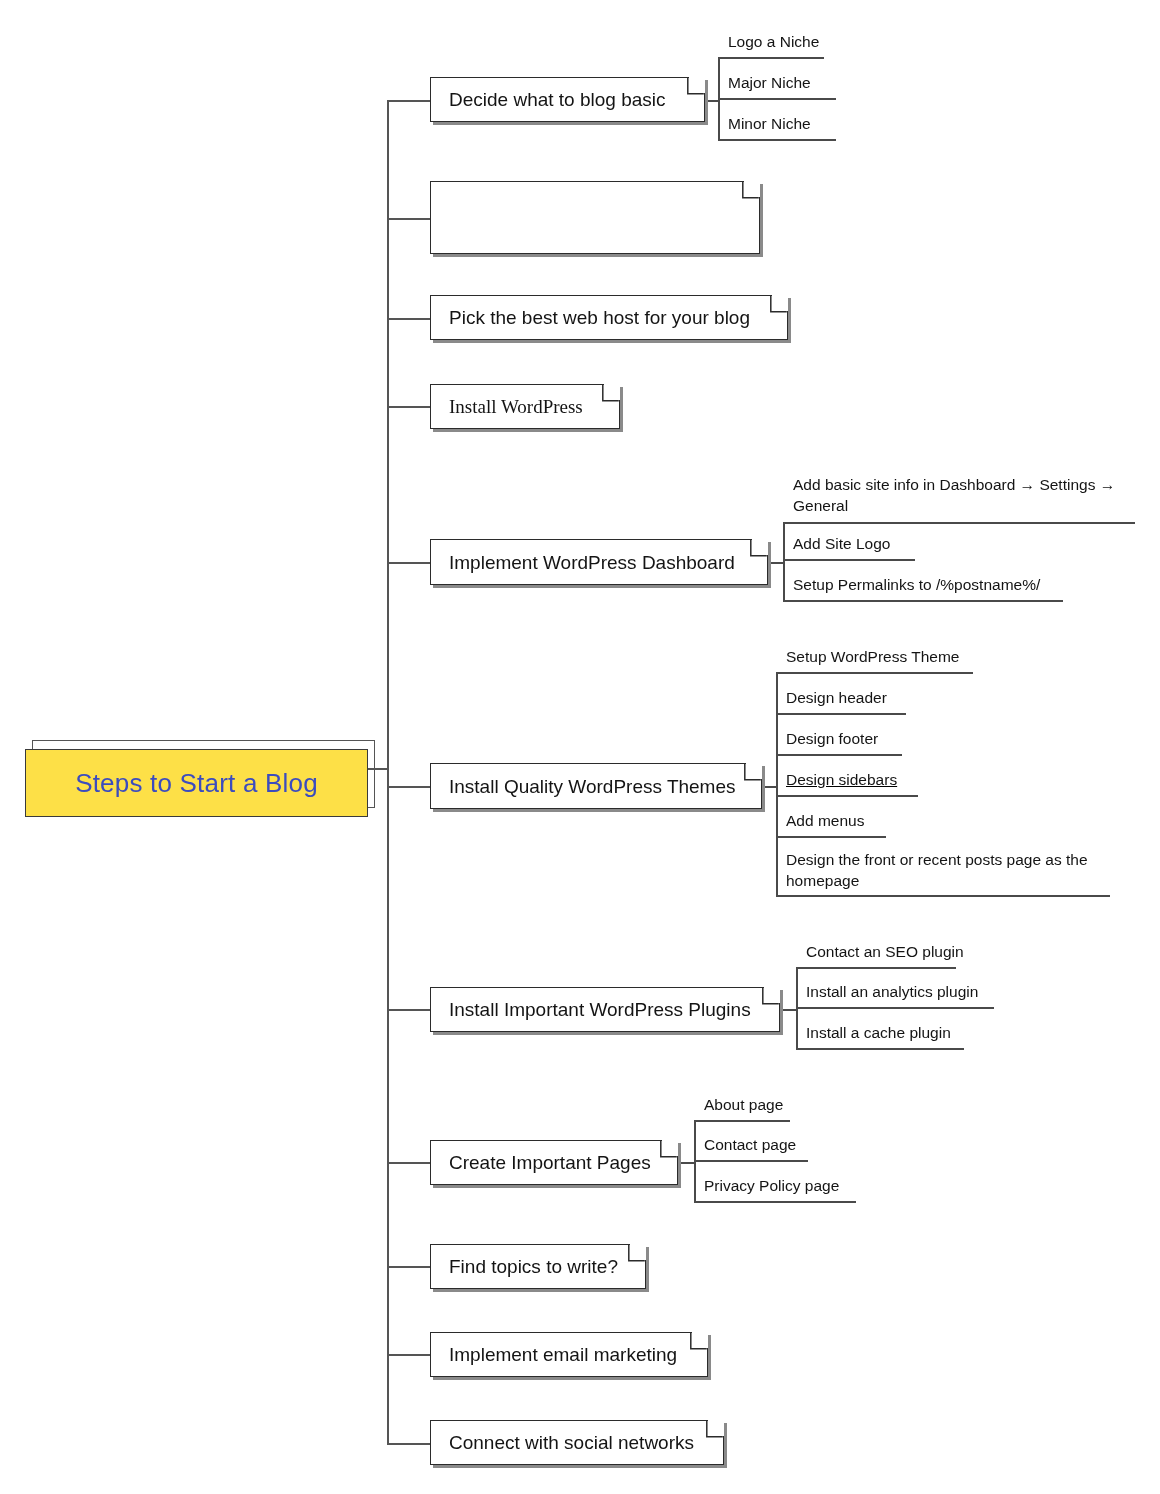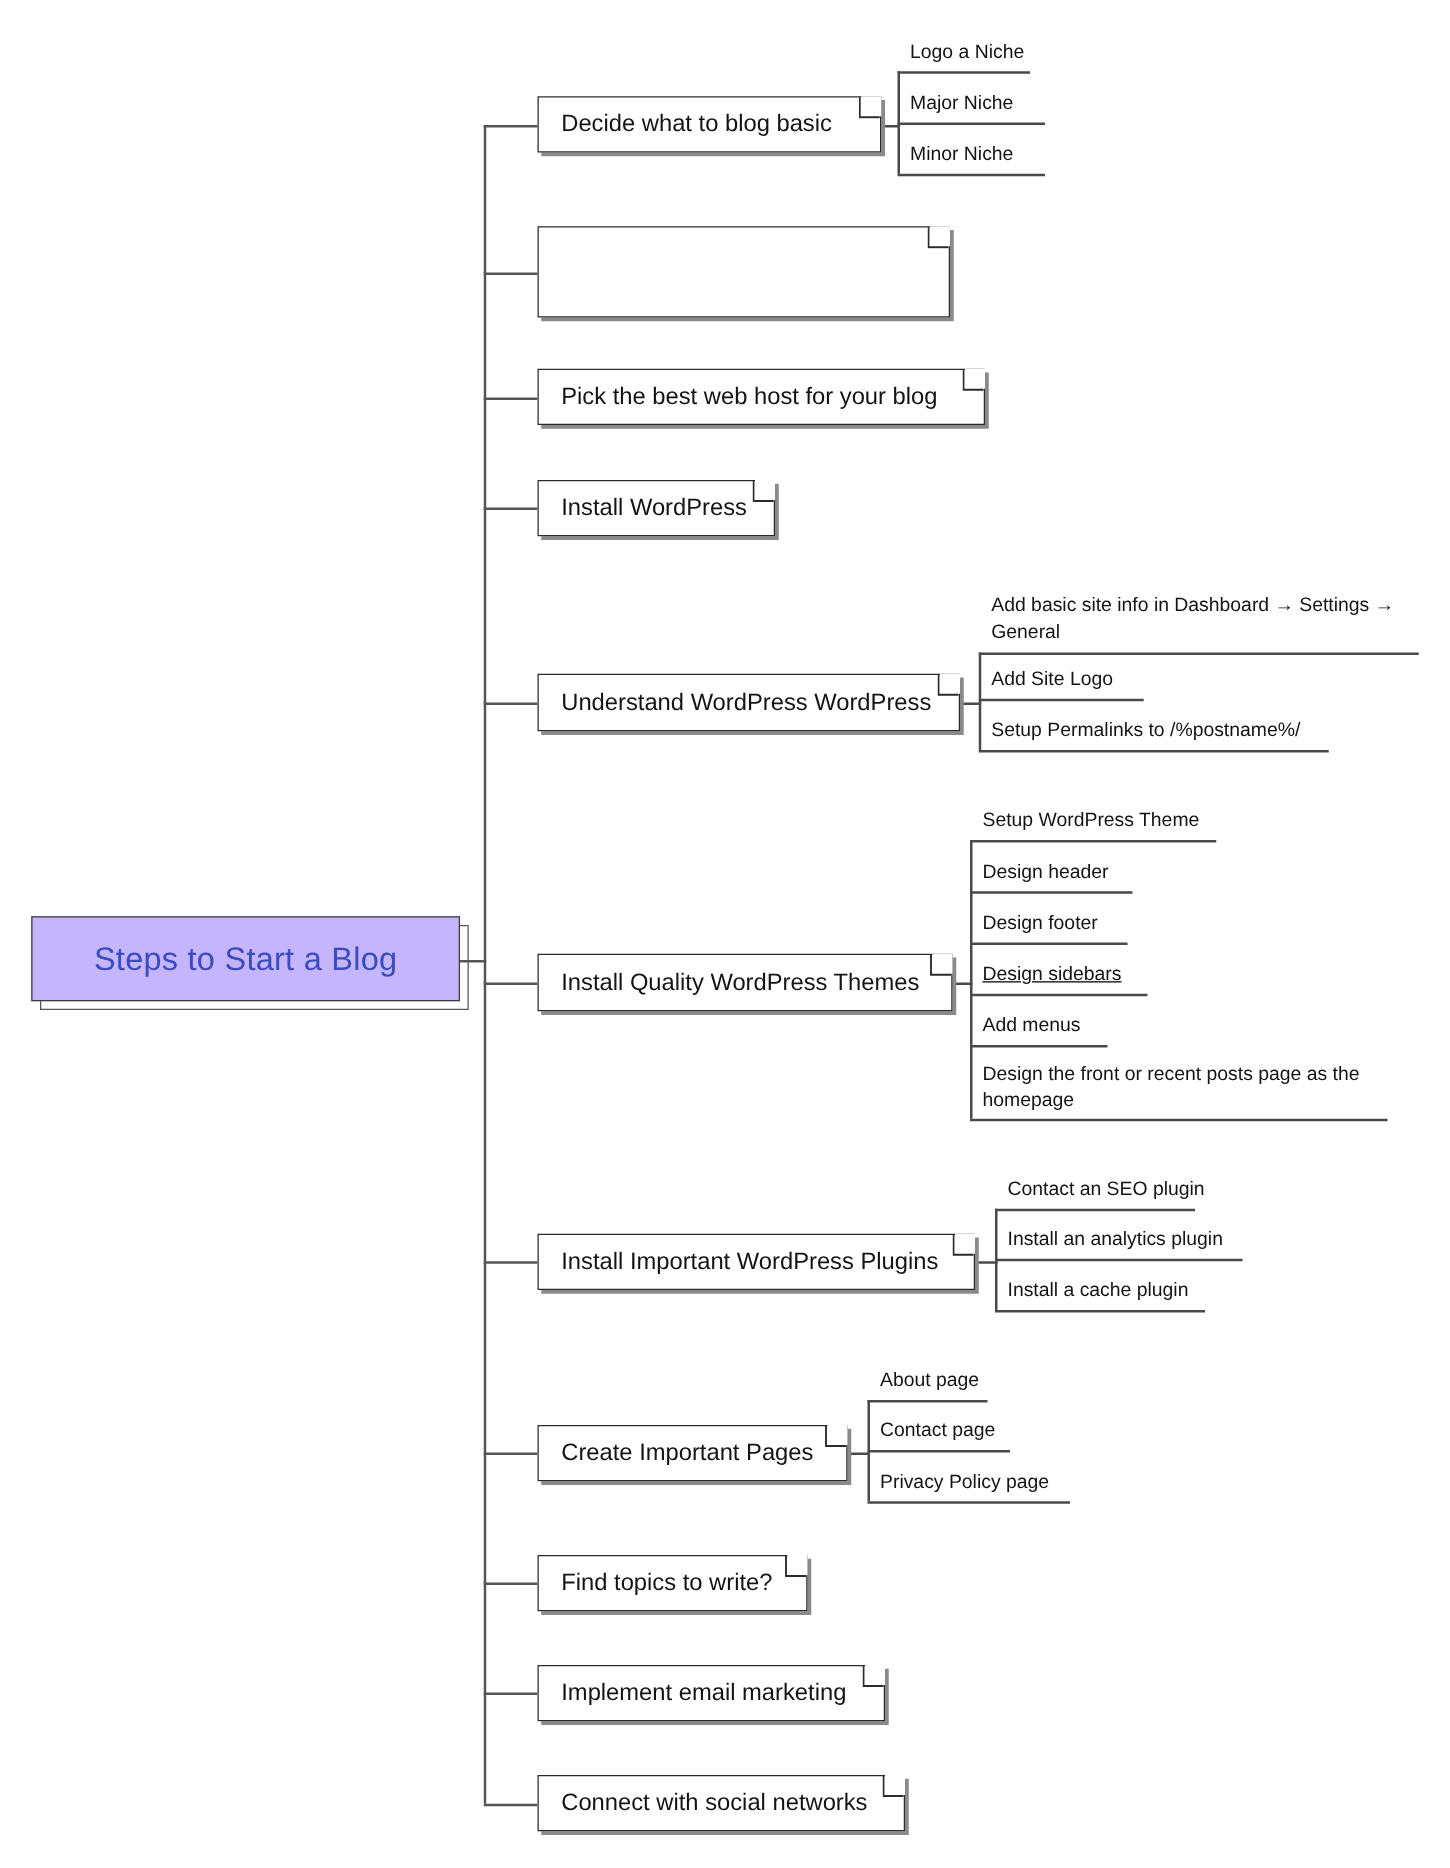--- a/index.html
+++ b/index.html
@@ -31,24 +31,24 @@
     top: 7px;
     width: 343px;
     height: 68px;
     background: #ffffff;
     border: 1.6px solid #555555;
     box-sizing: border-box;
   }
   .root-box {
     position: absolute;
     left: 0px;
-    top: 0px;
+    top: 16px;
     width: 343px;
     height: 68px;
-    background: #c4b5fd;
+    background: #fde047;
     border: 1.6px solid #3a3a3a;
     box-sizing: border-box;
     display: flex;
     align-items: center;
     justify-content: center;
   }
   .root-label {
     color: #3b4cbf;
     font-size: 26px;
     letter-spacing: .2px;
@@ -217,34 +217,34 @@
       <div class="branch" style="left: 430px; top: 295px; width: 316px; height: 45px; padding-left: 22px;">
         <div class="node-shadow" style="width: 358px; height: 45px;"></div>
         <div class="node-box" style="width: 358px; height: 45px;">
           <div class="node-label">Pick the best web host for your blog</div>
           <div class="" style="position: absolute; top: -1px; right: -1px; width: 16px; height: 16px; background: rgb(255, 255, 255);"></div>
           <svg width="18" height="18" style="position: absolute; top: -1px; right: -1px;">
             <path d="M 0.8 0.8 L 0.8 16.8 L 16.8 16.8" fill="none" stroke="#2b2b2b" stroke-width="1.5"></path>
           </svg>
         </div>
       </div>
-      <div class="branch" style="left: 430px; top: 384px; width: 163px; height: 45px;">
+      <div class="branch" style="left: 430px; top: 384px; width: 163px; height: 45px; font-family: Liberation Serif, serif;">
         <div class="node-shadow" style="width: 190px; height: 45px;"></div>
         <div class="node-box" style="width: 190px; height: 45px;">
           <div class="node-label">Install WordPress</div>
           <div class="" style="position: absolute; top: -1px; right: -1px; width: 16px; height: 16px; background: rgb(255, 255, 255);"></div>
           <svg width="18" height="18" style="position: absolute; top: -1px; right: -1px;">
             <path d="M 0.8 0.8 L 0.8 16.8 L 16.8 16.8" fill="none" stroke="#2b2b2b" stroke-width="1.5"></path>
           </svg>
         </div>
       </div>
       <div class="branch" style="left: 430px; top: 539px; width: 338px; height: 46px;">
         <div class="node-shadow" style="width: 338px; height: 46px;"></div>
         <div class="node-box" style="width: 338px; height: 46px;">
-          <div class="node-label">Understand WordPress WordPress</div>
+          <div class="node-label">Implement WordPress Dashboard</div>
           <div class="" style="position: absolute; top: -1px; right: -1px; width: 16px; height: 16px; background: rgb(255, 255, 255);"></div>
           <svg width="18" height="18" style="position: absolute; top: -1px; right: -1px;">
             <path d="M 0.8 0.8 L 0.8 16.8 L 16.8 16.8" fill="none" stroke="#2b2b2b" stroke-width="1.5"></path>
           </svg>
         </div>
       </div>
       <div class="leaf" style="left: 793px; top: 474px; width: 372px;">
         <div class="leaf-text" style="padding-left: 0px;">Add basic site info in Dashboard → Settings → General</div>
       </div>
       <div class="leaf" style="left: 793px; top: 533px; width: 152px;">

